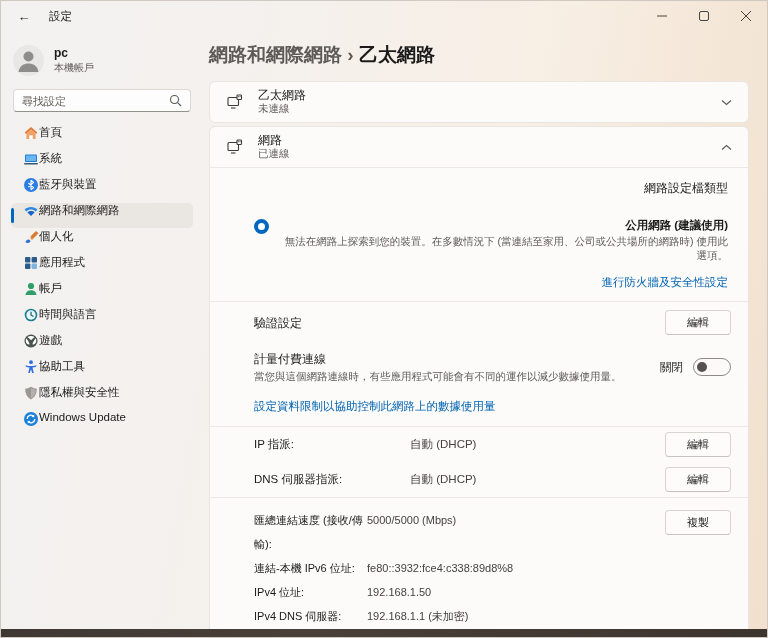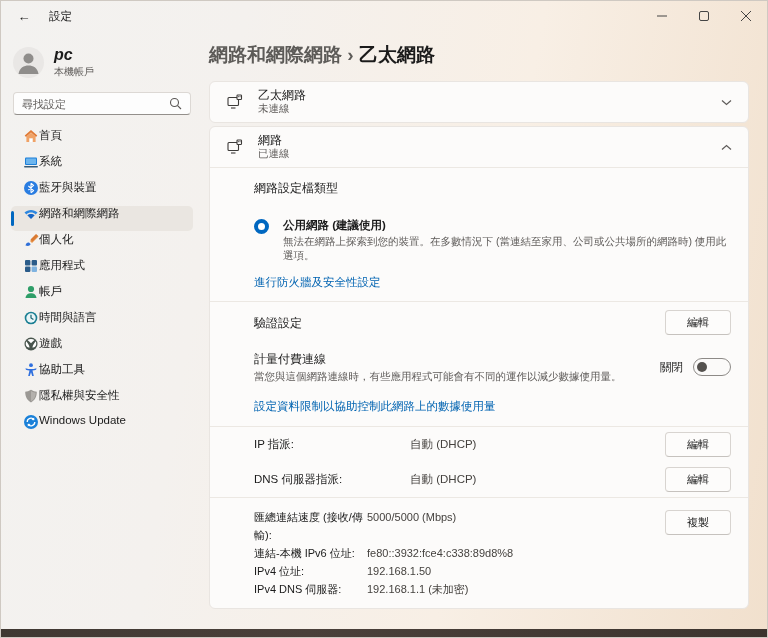--- a/index.html
+++ b/index.html
@@ -17,21 +17,21 @@
   .win-btn { width:42px; height:100%; background:transparent; border:none; display:flex;
     align-items:center; justify-content:center; cursor:pointer; }
   
   .body { flex:1 1 auto; display:flex; min-height:0; }
   .bottom-strip { flex:0 0 8px; background:linear-gradient(90deg,#3f3832,#4a403a 40%,#3c342e); }
   
   .sidebar { flex:0 0 200px; padding:8px 8px 0 10px; }
   .user { display:flex; align-items:center; gap:10px; margin:6px 0 13px 2px; }
   .avatar { width:31px; height:31px; border-radius:50%; background:#e9e7e5; overflow:hidden;
     display:flex; align-items:center; justify-content:center; }
-  .user-name { font-size:16px; font-weight:bold; line-height:1.25;font-style:italic; }
+  .user-name { font-size:12px; font-weight:bold; line-height:1.25; }
   .user-type { font-size:10px; color:#5f5c5a; }
   .search-box { display:flex; align-items:center; height:23px; background:#fdfdfd;
     border:1px solid #dcd8d4; border-bottom-color:#938f8b; border-radius:4px;
     padding:0 8px; margin:0 2px 13px 2px; }
   .search-box input { flex:1; border:none; outline:none; background:transparent; font-size:11px; }
   .search-box input::placeholder { color:#5f5c5a; }
   .nav-item { position:relative; display:flex; align-items:flex-start; height:25px;
     margin-bottom:1px; border-radius:5px; padding:0 8px 0 12px; font-size:11.5px; cursor:pointer; }
   .nav-item.active { background:#eae6e1; }
   .pill { position:absolute; left:0; top:5px; width:3px; height:15px; border-radius:2px; background:#0067c0; }
@@ -41,21 +41,21 @@
   .breadcrumb { margin:11px 0 13px 0; font-size:19px; font-weight:600; }
   .breadcrumb .parent, .breadcrumb .sep { color:#5d5b58; }
   .card { background:#fcfbfa; border:1px solid #e9e5e1; border-radius:6px; }
   .card + .card { margin-top:3px; }
   .card-header { display:flex; align-items:center; gap:14px; height:40px; padding:0 16px; cursor:pointer; }
   .hdr-title { font-size:12px; line-height:1.2; }
   .hdr-sub { font-size:10.5px; color:#5f5c5a; }
   .chevron { margin-left:auto; display:flex; }
   .divider { height:1px; background:#ece8e3; }
   
-  .section-profile { padding:12px 20px 11px 44px; }
+  .section-profile { padding:12px 20px 11px 44px;text-align:right; }
   .section-title { font-size:12px; }
   .radio-row { display:flex; gap:14px; margin-top:21px; }
   .radio { flex:0 0 15px; width:15px; height:15px; border-radius:50%; margin-top:1px; cursor:pointer; }
   .radio.on { border:4.5px solid #0067c0; background:#fff; }
   .radio.off { border:1px solid #8a8886; background:#fdfdfd; }
   .radio-label { font-size:11.5px; font-weight:bold; }
   .radio-desc { font-size:10.5px; color:#5f5c5a; line-height:1.32; margin-top:2px; max-width:460px; }
   .link { color:#0063b1; font-size:11.5px; text-decoration:none; display:inline-block; cursor:pointer; }
   .fw-link { margin-top:12px; }
   
@@ -71,21 +71,21 @@
     background:#fbfaf9; position:relative; cursor:pointer; }
   .knob { position:absolute; left:3px; top:3px; width:10px; height:10px; border-radius:50%; background:#54514e; }
   .link-row { padding:4px 17px 12px 44px; }
   .kv { display:flex; align-items:center; padding:5px 17px; padding-left:44px; min-height:32px; }
   .kv-label { flex:0 0 113px; font-size:11.5px; }
   .kv-value { flex:1 1 auto; font-size:11.5px; color:#44413e;margin-left:43px; }
   .kv .btn { margin-left:auto; }
   
   .props { display:flex; padding:10px 17px 10px 44px; }
   .props-table { flex:1 1 auto; }
-  .prop-row { display:flex; line-height:18px; }
+  .prop-row { display:flex; line-height:24px; }
   .prop-label { flex:0 0 113px; font-size:11px; }
   .prop-value { font-size:11px; color:#45423f; }
   .props .btn { align-self:flex-start; margin-top:2px; }
 </style>
 </head>
 <body>
 
 <div class="window">
 
   <div class="titlebar">

